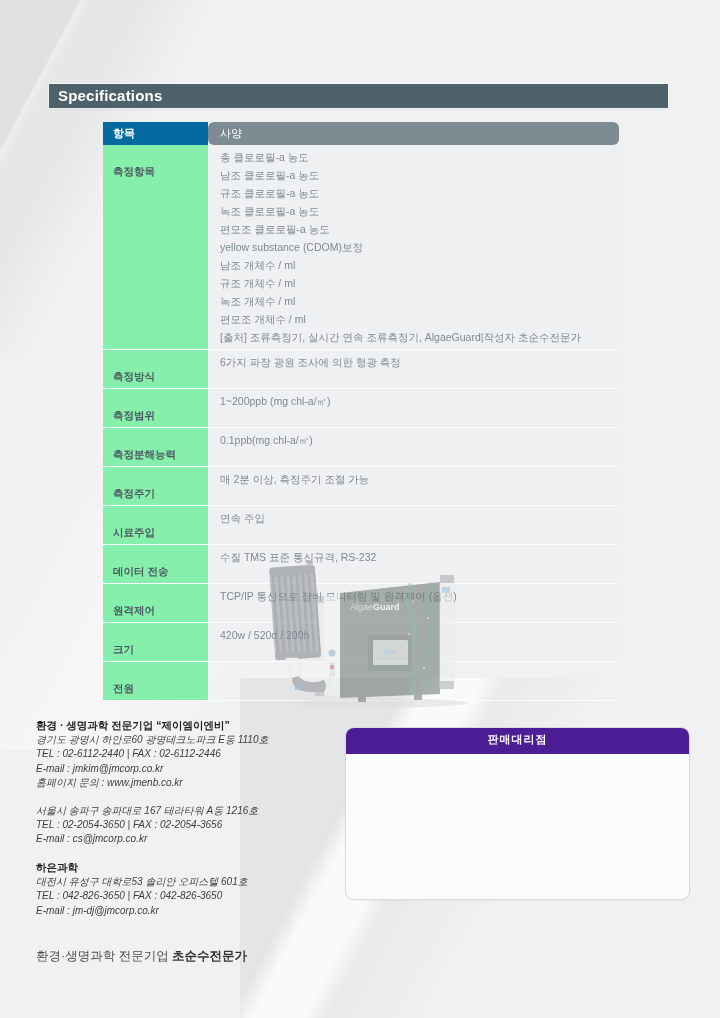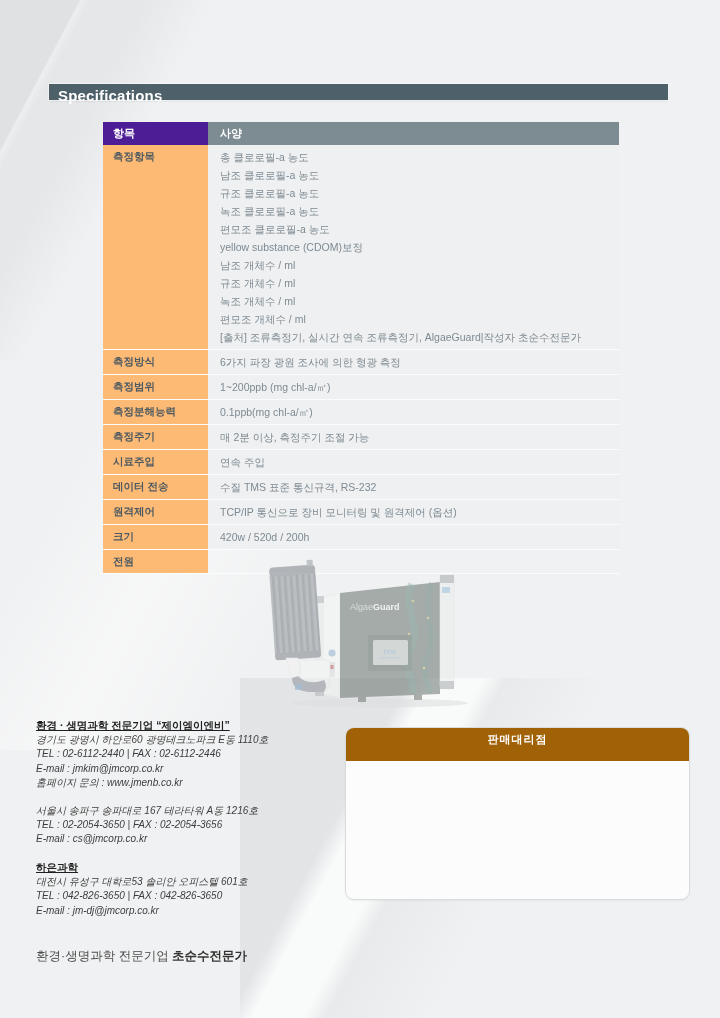--- a/index.html
+++ b/index.html
@@ -24,61 +24,61 @@
   }
   #deco-br{
     right:0;bottom:0;width:480px;height:340px;
     background:linear-gradient(118deg,
       rgba(226,227,229,.9) 0px,rgba(226,227,229,.9) 150px,
       #f9fafa 170px,#f9fafa 215px,
       #e9eaeb 235px,rgba(240,241,242,0) 330px);
   }
   
   #spec-bar{
-    position:absolute;left:49px;top:84px;width:619px;height:16px;
+    position:absolute;left:49px;top:84px;width:619px;height:24px;
     background:#4e6069;color:#ffffff;font-weight:bold;font-size:15px;
     line-height:24px;padding-left:9px;box-sizing:border-box;
     letter-spacing:.2px;box-shadow:0 0 0 1px rgba(255,255,255,.55),0 1px 2px rgba(0,0,0,.12);
   }
   
   #spec-table{position:absolute;left:103px;top:122px;width:516px;}
   .t-head{display:flex;height:23px;}
   .t-head .h-item{
-    width:105px;background:#4c1d95;color:#fff;font-size:11px;font-weight:bold;
+    width:105px;background:#0369a1;color:#fff;font-size:11px;font-weight:bold;
     line-height:23px;padding-left:10px;box-sizing:border-box;
   }
   .t-head .h-spec{
-    flex:1;background:#7d8c92;color:#fff;font-size:11px;font-weight:bold;
-    line-height:23px;padding-left:12px;box-sizing:border-box;
+    flex:1;background:#7d8c92;color:#fff;font-size:11px;font-weight:normal;
+    line-height:23px;padding-left:12px;box-sizing:border-box;border-radius:6px;
   }
   .t-row{display:flex;border-bottom:1px solid #fbfcfc;}
   .t-row .c-label{
-    width:105px;background:#fdba74;color:#4e5a61;font-size:10.5px;font-weight:600;
-    padding:2px 4px 3px 10px;box-sizing:border-box;line-height:18px;
+    width:105px;background:#86efac;color:#4e5a61;font-size:10.5px;font-weight:600;
+    padding:17px 4px 3px 10px;box-sizing:border-box;line-height:18px;
   }
   .t-row .c-value{
     flex:1;background:#eff0f1;color:#7e8a92;font-size:10.5px;
     padding:3px 6px 3px 12px;box-sizing:border-box;line-height:18px;
     white-space:pre-line;
   }
   
   #product{position:absolute;left:262px;top:556px;width:210px;height:155px;opacity:.55;}
   
   #contacts{position:absolute;left:36px;top:718px;width:300px;}
   .contact-block{margin-bottom:13px;}
-  .contact-title{font-size:10.5px;font-weight:bold;color:#1f1f1f;line-height:15px;text-decoration:underline;}
+  .contact-title{font-size:10.5px;font-weight:bold;color:#1f1f1f;line-height:15px;}
   .contact-lines{font-size:10px;color:#3d3d3d;line-height:14.4px;white-space:pre-line;font-style:italic;}
   
   #dealer-box{
     position:absolute;left:345px;top:727px;width:345px;height:173px;
     background:#fcfcfd;border:1px solid #d9dcdd;border-radius:9px;
     box-sizing:border-box;box-shadow:0 1px 2px rgba(0,0,0,.05);
   }
   #dealer-header{
-    height:33px;background:#a16207;border-radius:8px 8px 0 0;
+    height:26px;background:#4c1d95;border-radius:8px 8px 0 0;
     color:#fff;font-size:11px;font-weight:bold;text-align:center;line-height:23px;
     letter-spacing:1px;
   }
   
   #footer-line{position:absolute;left:36px;top:948px;font-size:12.5px;color:#4c4c4c;}
   #footer-line .brand{font-weight:bold;color:#333;}
 </style>
 </head>
 <body>
 

